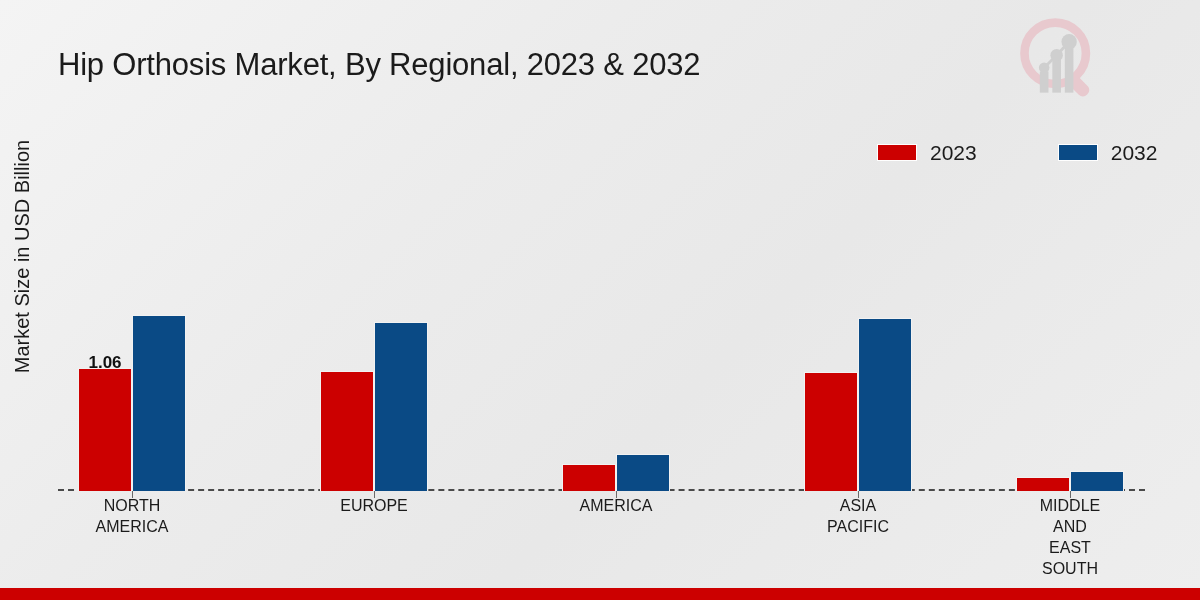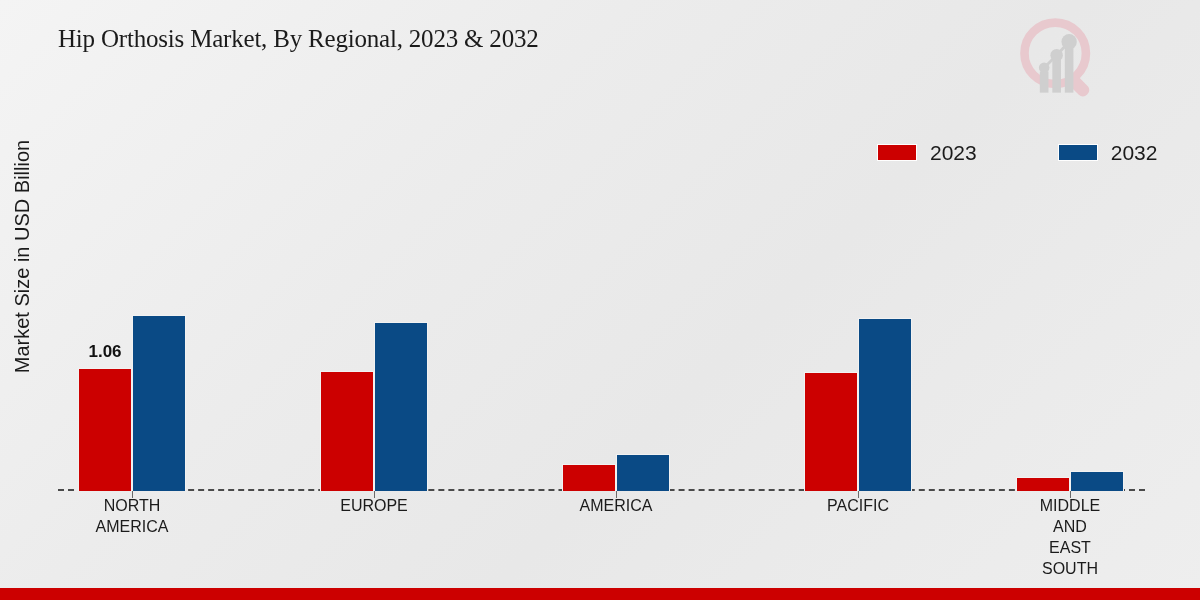--- a/index.html
+++ b/index.html
@@ -28,23 +28,23 @@
     width: 96px;
     height: 96px;
     opacity: 1;
     pointer-events: none;
   }
 
   
   #chart-title {
     position: absolute;
     left: 58px;
-    top: 25px;
-    font-size: 25px;
-    font-family: Liberation Serif, serif;
+    top: 47px;
+    font-size: 31px;
+    font-family: Liberation Sans, sans-serif;
     font-weight: 400;
     color: #1b1b1b;
     letter-spacing: -0.2px;
     white-space: nowrap;
   }
 
   
   #y-axis-title {
     position: absolute;
     left: -148px;
@@ -197,21 +197,21 @@
   </div>
 
   <div id="plot-area">
     <div id="baseline"></div>
 
     <div class="group" style="left:74px">
       <div class="bars">
         <div class="bar series-2023" style="height:123px"></div>
         <div class="bar series-2032" style="height:176px"></div>
       </div>
-      <div class="bar-value" style="bottom:129px; left:33px;">1.06</div>
+      <div class="bar-value" style="bottom:118px; left:33px;">1.06</div>
       <div class="tick"></div>
       <div class="cat-label">
         <div>NORTH</div>
         <div>AMERICA</div>
       </div>
     </div>
 
     <div class="group" style="left:316px">
       <div class="bars">
         <div class="bar series-2023" style="height:120px"></div>
@@ -234,20 +234,21 @@
       </div>
     </div>
 
     <div class="group" style="left:800px">
       <div class="bars">
         <div class="bar series-2023" style="height:119px"></div>
         <div class="bar series-2032" style="height:173px"></div>
       </div>
       <div class="tick"></div>
       <div class="cat-label">
+        <div>ASIA</div>
         <div>PACIFIC</div>
       </div>
     </div>
 
     <div class="group" style="left:1012px">
       <div class="bars">
         <div class="bar series-2023" style="height:14px"></div>
         <div class="bar series-2032" style="height:20px"></div>
       </div>
       <div class="tick"></div>

